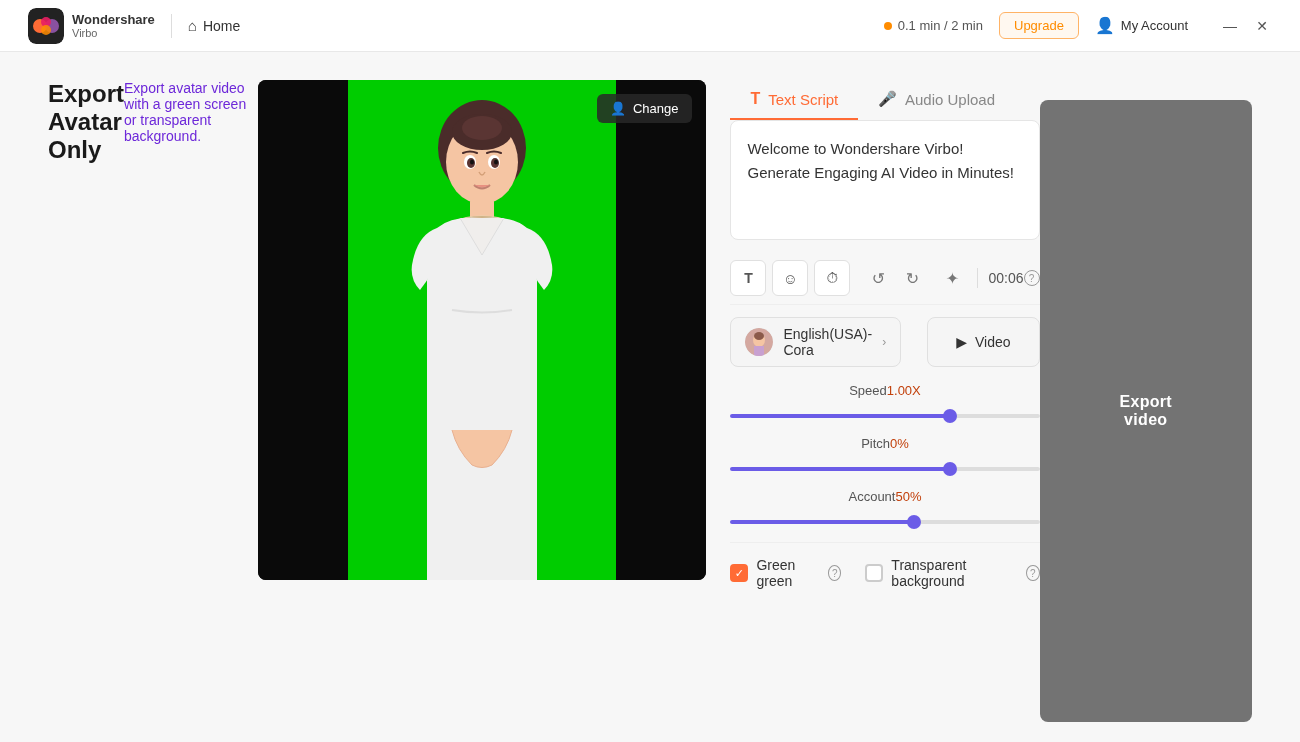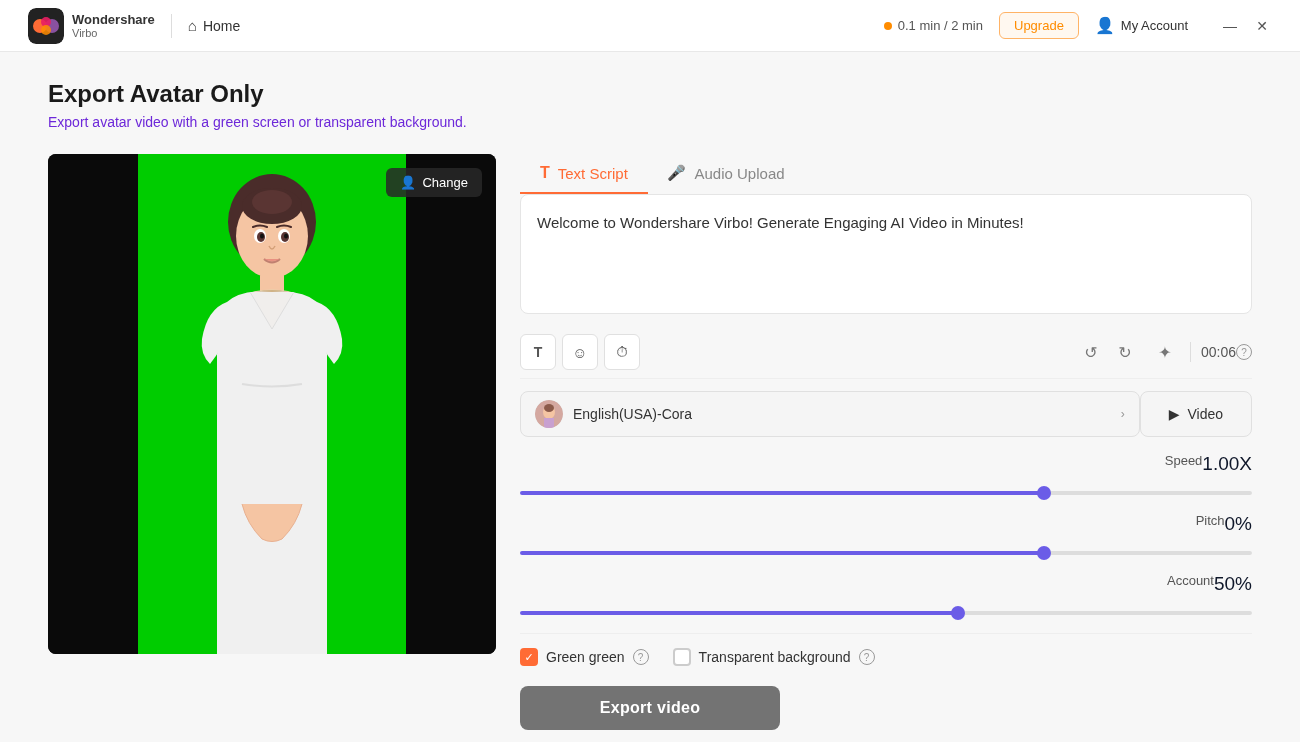--- a/index.html
+++ b/index.html
@@ -108,21 +108,21 @@
       justify-content: center;
       cursor: pointer;
       font-size: 14px;
       color: #555;
       border-radius: 3px;
     }
 
     
     .main {
       display: flex;
-      flex-direction: column;
+      flex-direction: row;
       padding: 28px 48px 20px;
       height: calc(742px - 52px);
       background: #f7f7f7;
     }
     .page-title {
       font-size: 24px;
       font-weight: 700;
       color: #1a1a1a;
       margin-bottom: 6px;
     }
@@ -281,21 +281,21 @@
     .time-display {
       font-size: 14px;
       color: #555;
       display: flex;
       align-items: center;
     }
 
     
     .voice-row {
       display: flex;
-      gap: 0;
+      gap: 26px;
       margin-bottom: 16px;
     }
     .voice-selector {
       flex: 1;
       display: flex;
       align-items: center;
       gap: 10px;
       padding: 8px 14px;
       background: #f5f5f5;
       border: 1px solid #e0e0e0;
@@ -331,28 +331,28 @@
       color: #333;
       font-weight: 500;
     }
 
     
     .slider-row {
       margin-bottom: 14px;
     }
     .slider-label {
       display: flex;
-      justify-content: flex-end;
+      justify-content: center;
       font-size: 13px;
       color: #555;
       margin-bottom: 6px;
     }
     .slider-value {
-      font-size: 19px;
-      color: #0f172a;
+      font-size: 13px;
+      color: #c2410c;
     }
     input[type=range] {
       width: 100%;
       height: 4px;
       -webkit-appearance: none;
       appearance: none;
       border-radius: 2px;
       outline: none;
       cursor: pointer;
     }

